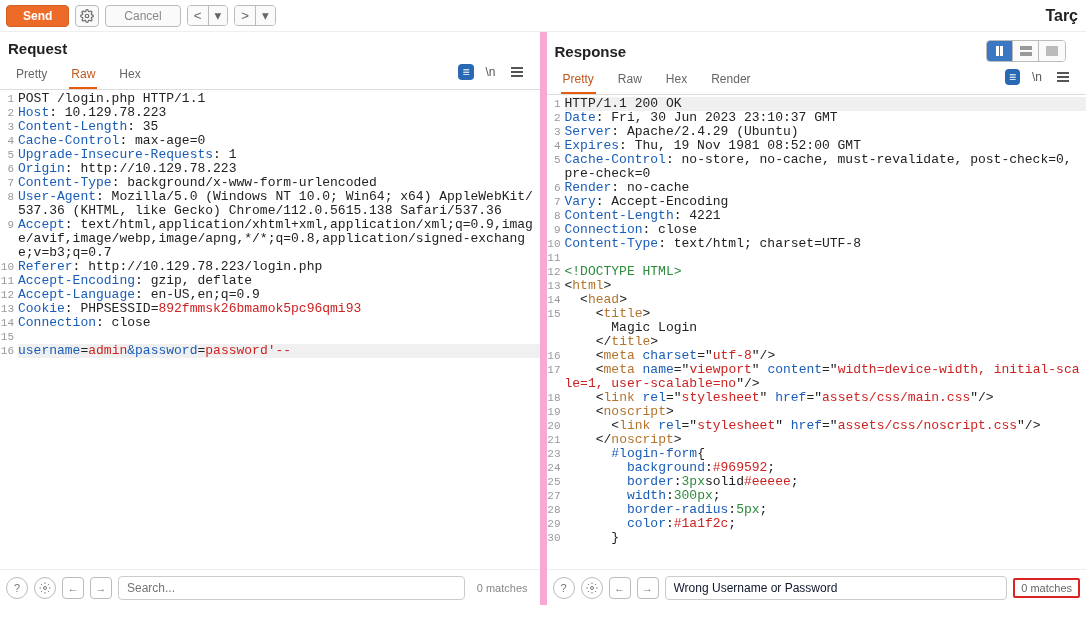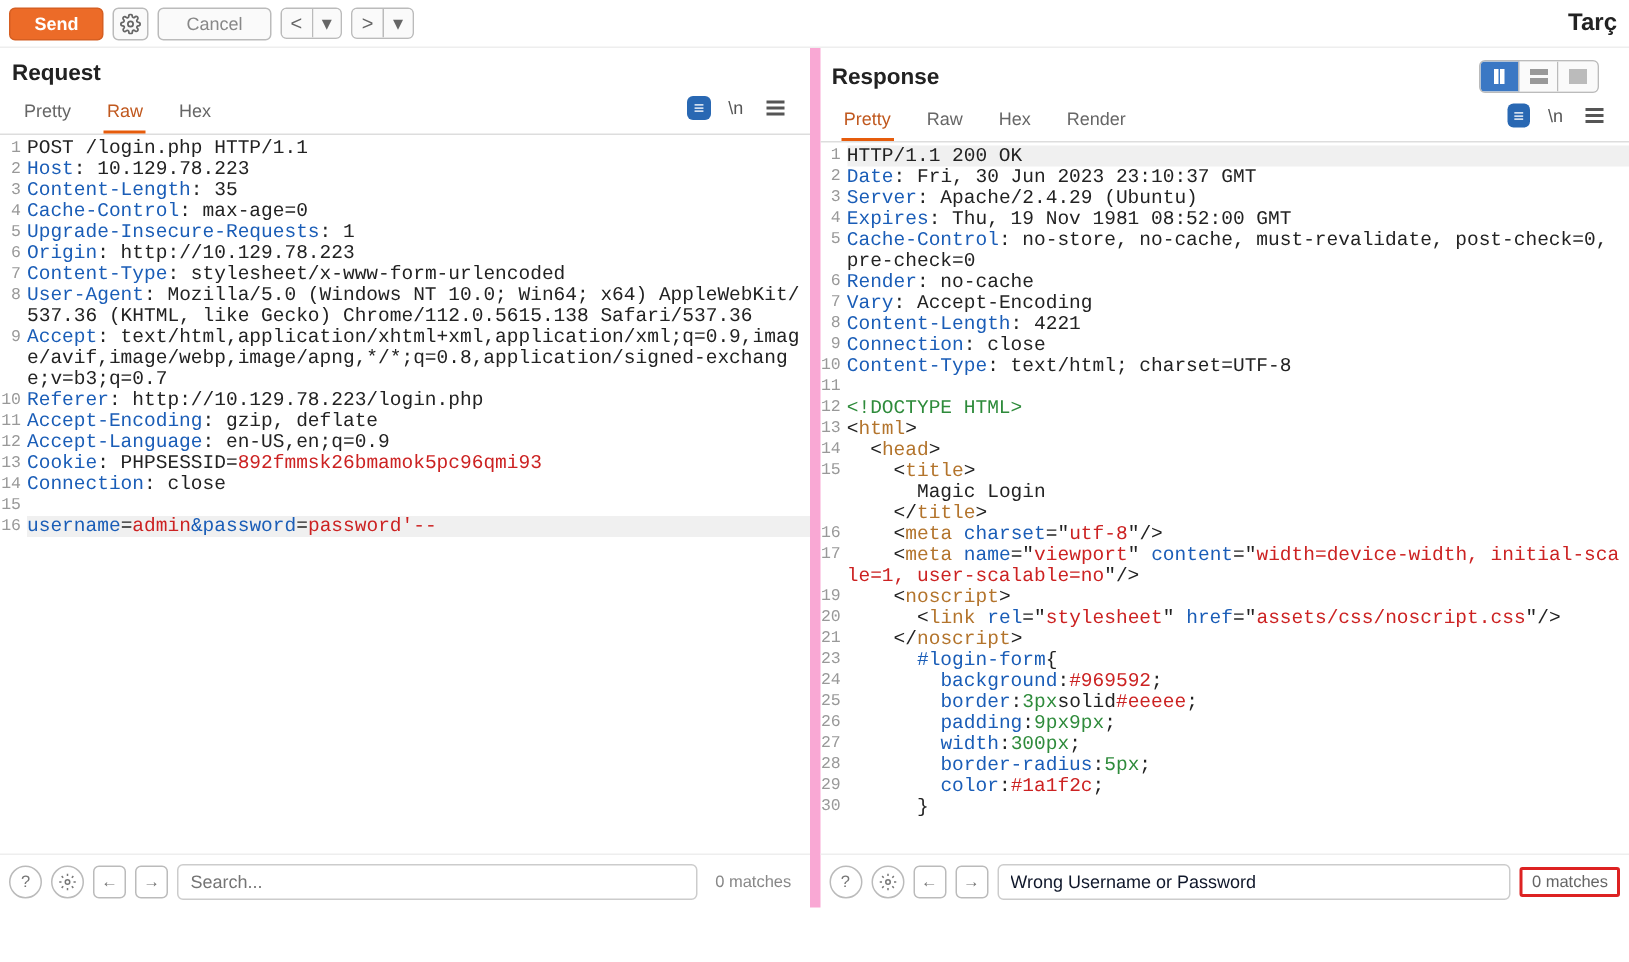--- a/index.html
+++ b/index.html
@@ -122,21 +122,21 @@
         <div class="line">
           <div class="gutter">5</div>
           <div class="code"><span class="kw1">Upgrade-Insecure-Requests</span><span>: 1</span></div>
         </div>
         <div class="line">
           <div class="gutter">6</div>
           <div class="code"><span class="kw1">Origin</span><span>: http://10.129.78.223</span></div>
         </div>
         <div class="line">
           <div class="gutter">7</div>
-          <div class="code"><span class="kw1">Content-Type</span><span>: stylesheet/x-www-form-urlencoded</span></div>
+          <div class="code"><span class="kw1">Content-Type</span><span>: background/x-www-form-urlencoded</span></div>
         </div>
         <div class="line">
           <div class="gutter">8</div>
           <div class="code"><span class="kw1">User-Agent</span><span>: Mozilla/5.0 (Windows NT 10.0; Win64; x64) AppleWebKit/537.36 (KHTML, like Gecko) Chrome/112.0.5615.138 Safari/537.36</span></div>
         </div>
         <div class="line">
           <div class="gutter">9</div>
           <div class="code"><span class="kw1">Accept</span><span>: text/html,application/xhtml+xml,application/xml;q=0.9,image/avif,image/webp,image/apng,*/*;q=0.8,application/signed-exchange;v=b3;q=0.7</span></div>
         </div>
         <div class="line">
@@ -288,20 +288,24 @@
         </div>
         <div class="line">
           <div class="gutter">16</div>
           <div class="code"><span>    &lt;</span><span class="kw2">meta</span><span> </span><span class="kw1">charset</span><span>="</span><span class="val-red">utf-8</span><span>"/&gt;</span></div>
         </div>
         <div class="line">
           <div class="gutter">17</div>
           <div class="code"><span>    &lt;</span><span class="kw2">meta</span><span> </span><span class="kw1">name</span><span>="</span><span class="val-red">viewport</span><span>" </span><span class="kw1">content</span><span>="</span><span class="val-red">width=device-width, initial-scale=1, user-scalable=no</span><span>"/&gt;</span></div>
         </div>
         <div class="line">
+          <div class="gutter">18</div>
+          <div class="code"><span>    &lt;</span><span class="kw2">link</span><span> </span><span class="kw1">rel</span><span>="</span><span class="val-red">stylesheet</span><span>" </span><span class="kw1">href</span><span>="</span><span class="val-red">assets/css/main.css</span><span>"/&gt;</span></div>
+        </div>
+        <div class="line">
           <div class="gutter">19</div>
           <div class="code"><span>    &lt;</span><span class="kw2">noscript</span><span>&gt;</span></div>
         </div>
         <div class="line">
           <div class="gutter">20</div>
           <div class="code"><span>      &lt;</span><span class="kw2">link</span><span> </span><span class="kw1">rel</span><span>="</span><span class="val-red">stylesheet</span><span>" </span><span class="kw1">href</span><span>="</span><span class="val-red">assets/css/noscript.css</span><span>"/&gt;</span></div>
         </div>
         <div class="line">
           <div class="gutter">21</div>
           <div class="code"><span>    &lt;/</span><span class="kw2">noscript</span><span>&gt;</span></div>
@@ -310,24 +314,20 @@
           <div class="gutter">23</div>
           <div class="code"><span>      </span><span class="kw1">#login-form</span><span>{</span></div>
         </div>
         <div class="line">
           <div class="gutter">24</div>
           <div class="code"><span>        </span><span class="kw1">background</span><span>:</span><span class="val-red">#969592</span><span>;</span></div>
         </div>
         <div class="line">
           <div class="gutter">25</div>
           <div class="code"><span>        </span><span class="kw1">border</span><span>:</span><span class="num-green">3px</span><span>solid</span><span class="val-red">#eeeee</span><span>;</span></div>
-        </div>
-        <div class="line">
-          <div class="gutter">26</div>
-          <div class="code"><span>        </span><span class="kw1">padding</span><span>:</span><span class="num-green">9px9px</span><span>;</span></div>
         </div>
         <div class="line">
           <div class="gutter">27</div>
           <div class="code"><span>        </span><span class="kw1">width</span><span>:</span><span class="num-green">300px</span><span>;</span></div>
         </div>
         <div class="line">
           <div class="gutter">28</div>
           <div class="code"><span>        </span><span class="kw1">border-radius</span><span>:</span><span class="num-green">5px</span><span>;</span></div>
         </div>
         <div class="line">

